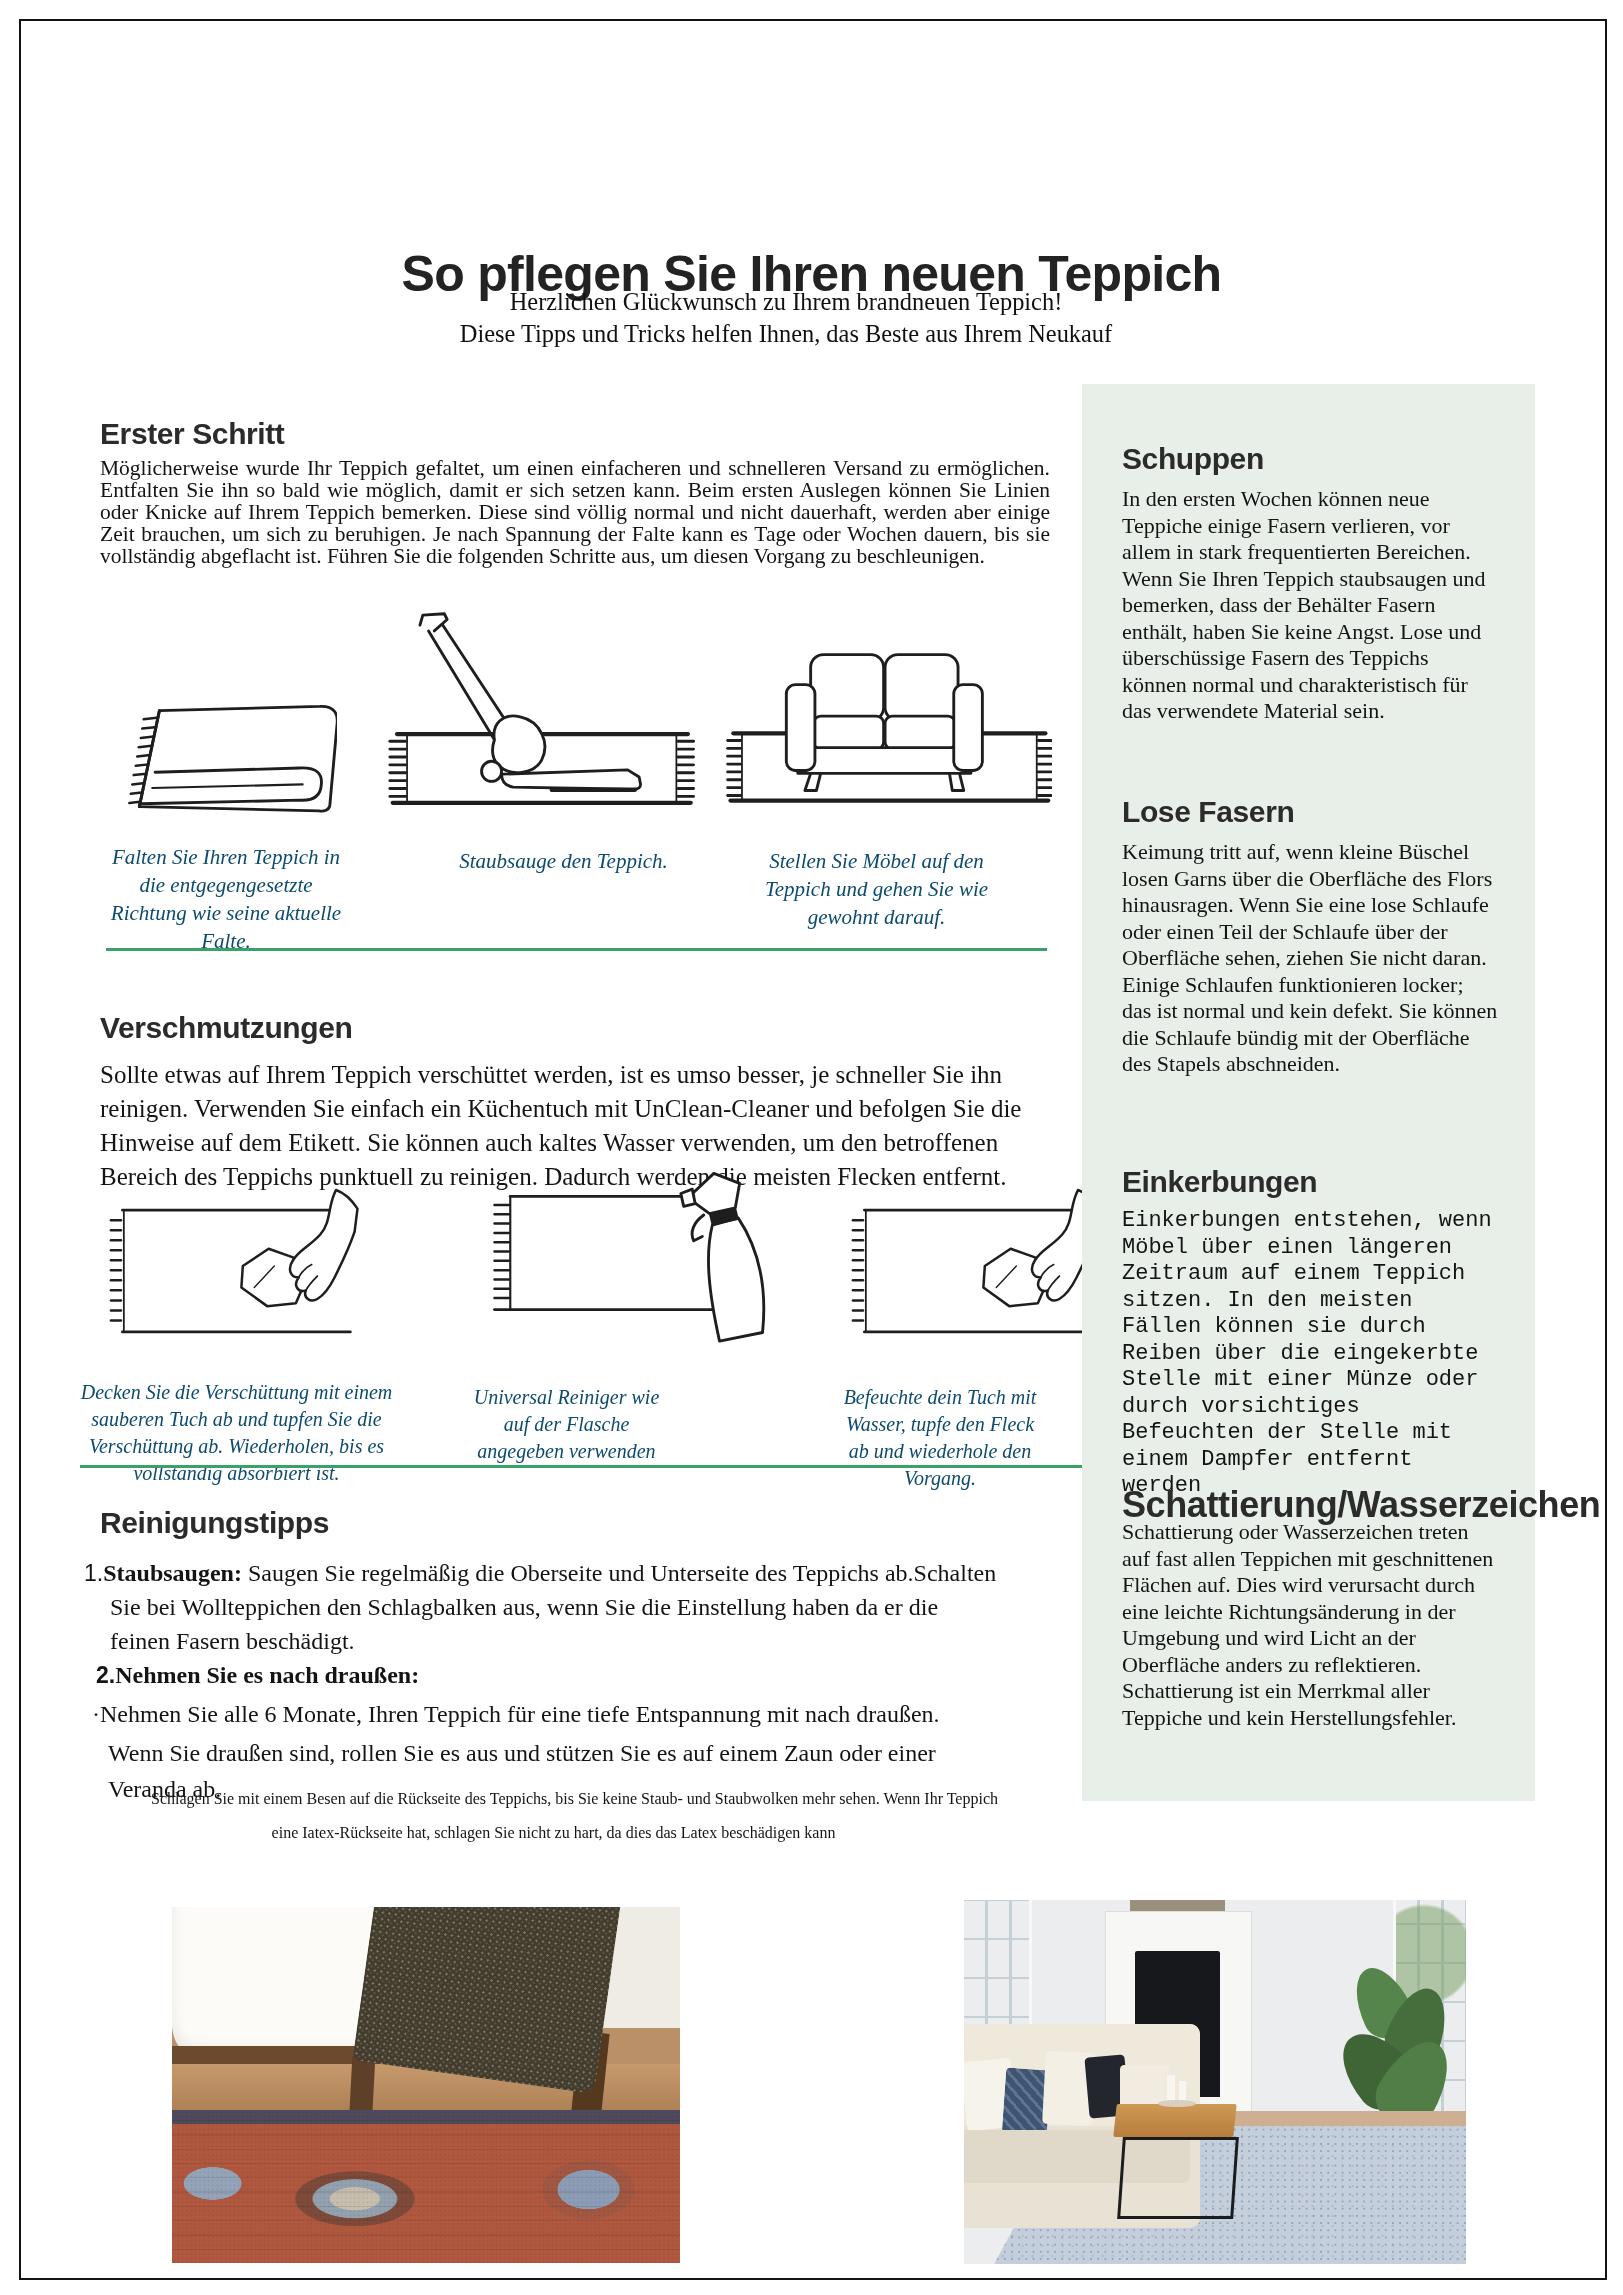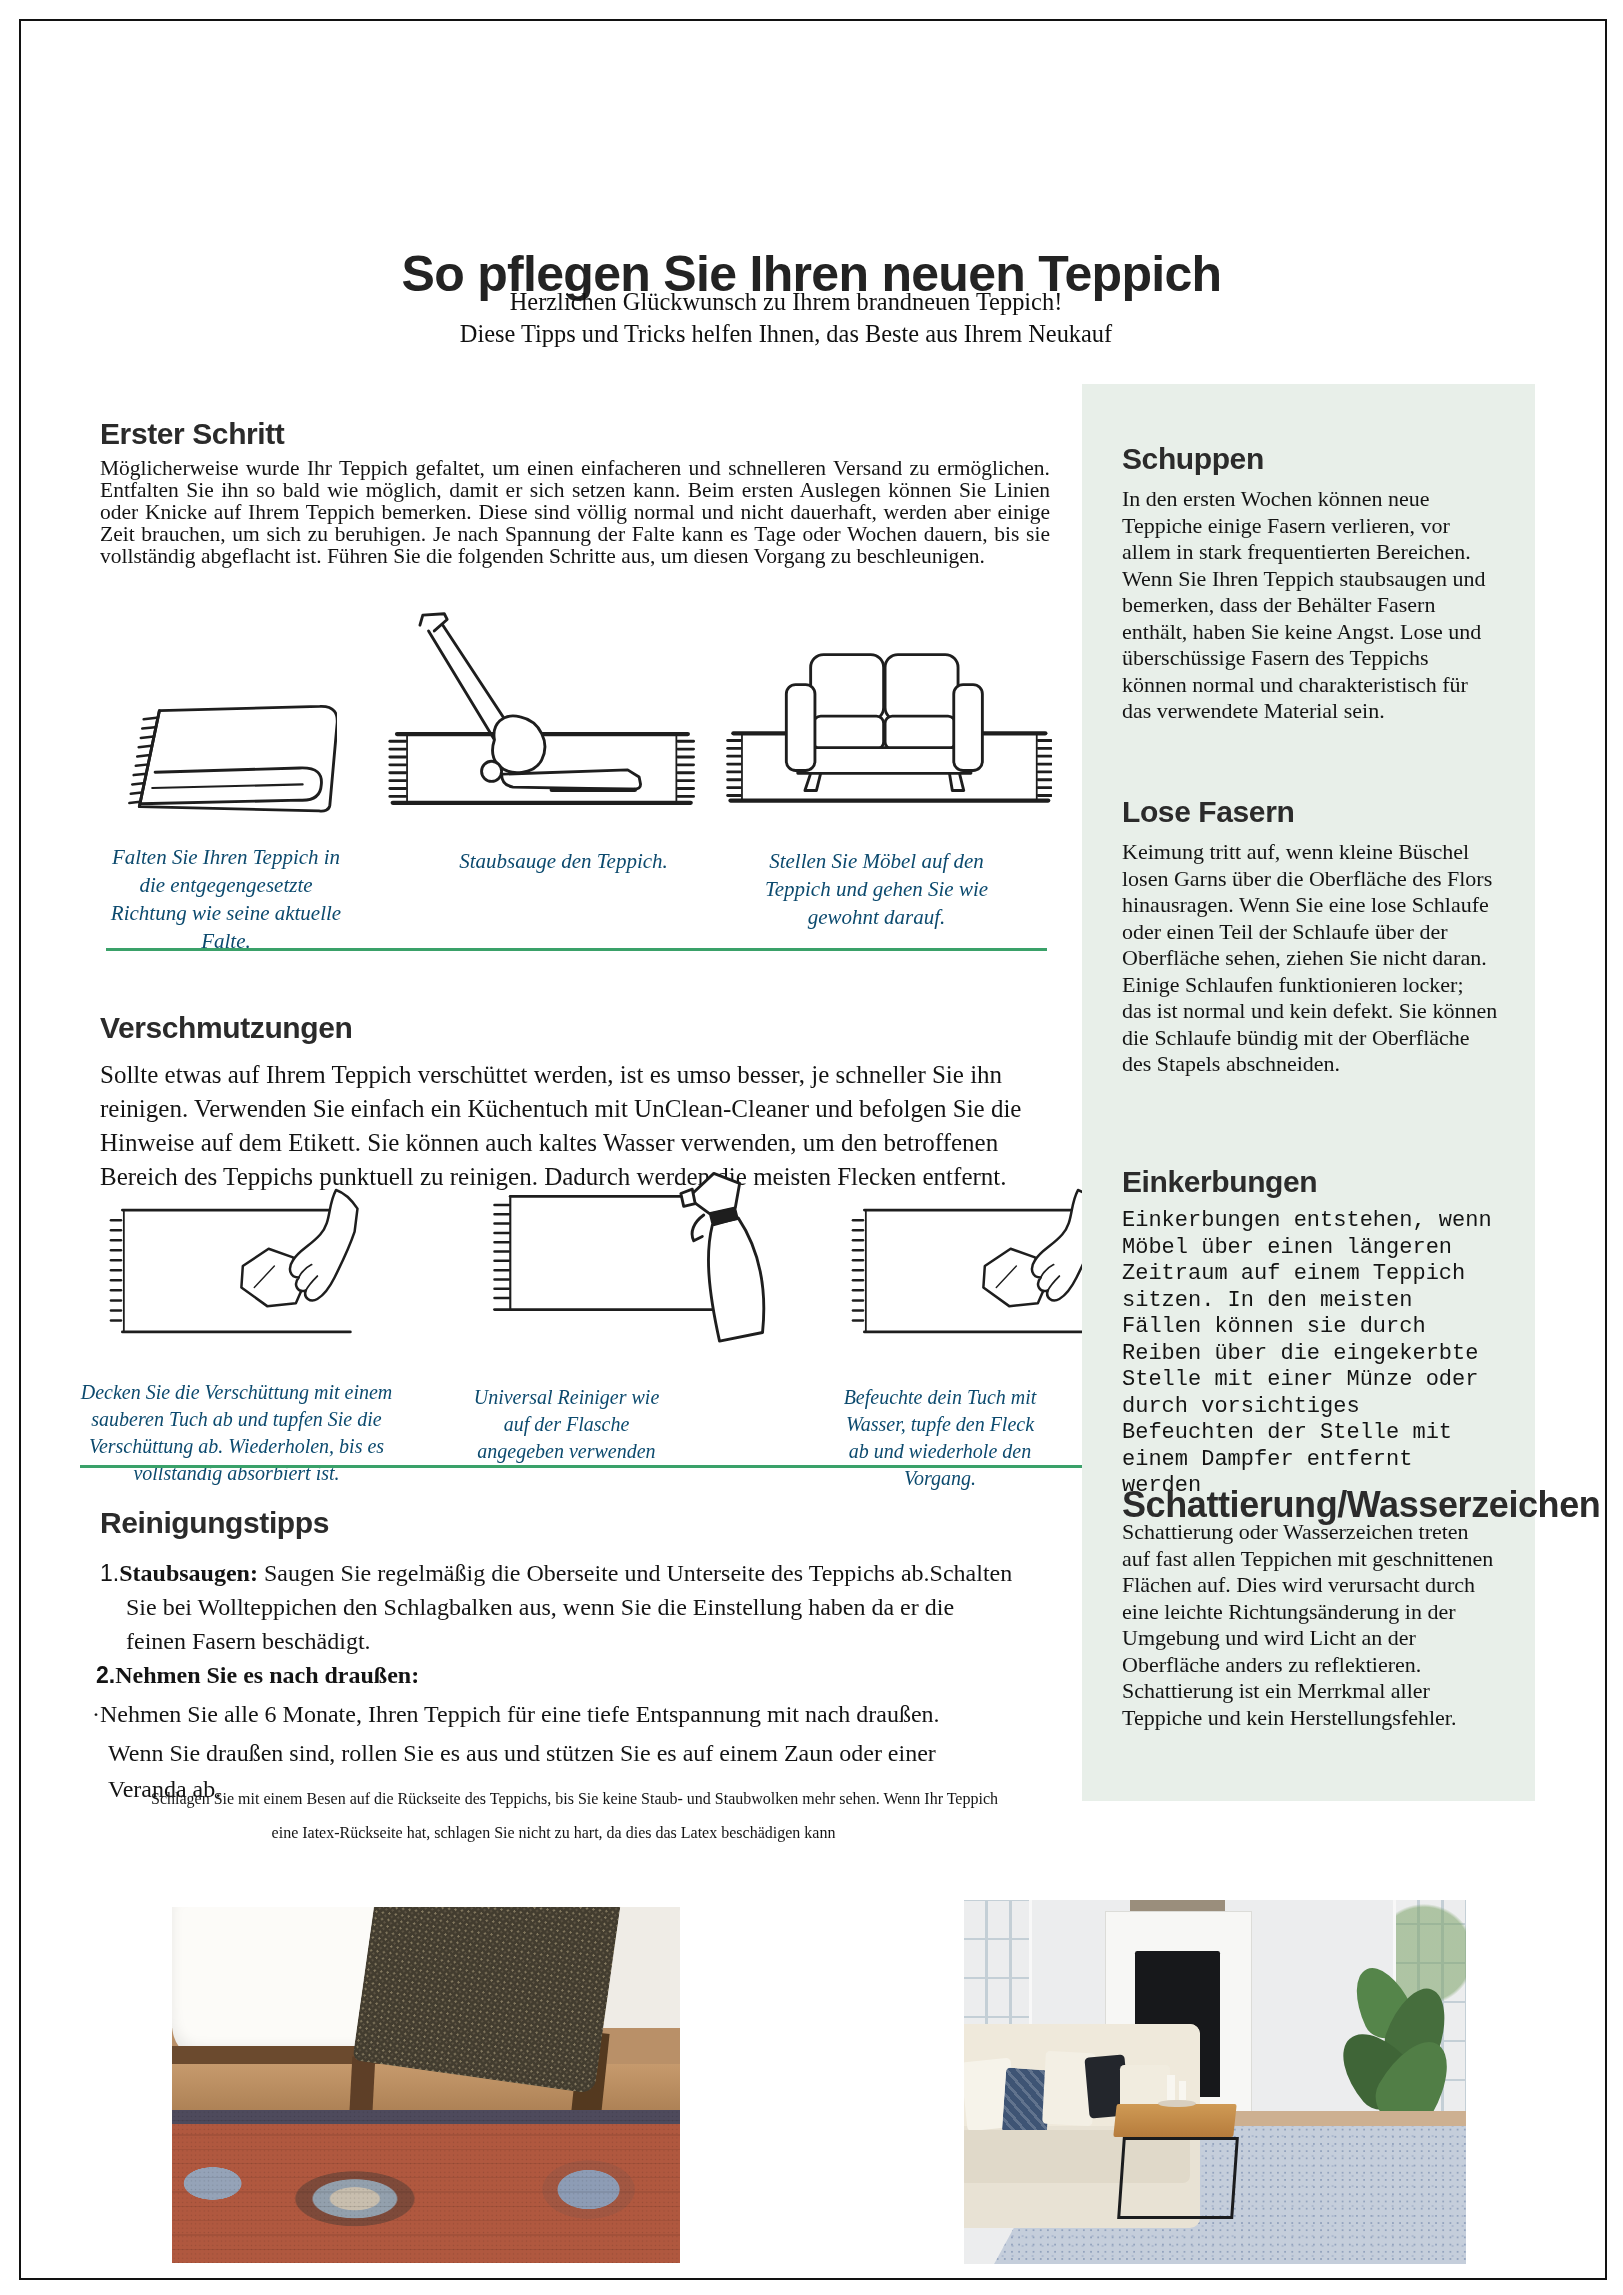--- a/index.html
+++ b/index.html
@@ -49,21 +49,21 @@
   
   #ill-fold{left:115px;top:699px;width:222px;height:115px;}
   #ill-vac{left:387px;top:605px;width:308px;height:208px;}
   #ill-sofa{left:726px;top:646px;width:326px;height:166px;}
   #ill-hand1{left:108px;top:1180px;width:251px;height:172px;}
   #ill-spray{left:473px;top:1169px;width:301px;height:188px;}
   #ill-hand2{left:850px;top:1180px;width:251px;height:172px;}
   .lineart{width:100%;height:100%;display:block;}
 
   
-  #tip1{left:100px;top:1532px;width:890px;font-size:24px;line-height:34px;
+  #tip1{left:84px;top:1532px;width:890px;font-size:24px;line-height:34px;
     padding-left:26px;text-indent:-26px;}
   .tip-num{font-family:"Liberation Sans",sans-serif;font-size:23px;}
   .tip-bold{font-weight:700;}
   #tip2head{left:96px;top:1638px;font-size:24px;font-weight:700;}
   #tip2a{left:92px;top:1674px;width:997px;font-size:24px;line-height:32px;}
   #tip2b{left:108px;top:1711px;width:904px;font-size:24px;line-height:36px;}
   #tip2c{left:98px;top:1766px;width:911px;font-size:16px;line-height:34px;text-indent:42px;text-align:center;}
 
   
   #sidebar{left:1082px;top:384px;width:453px;height:1417px;background:#e8efe9;}

